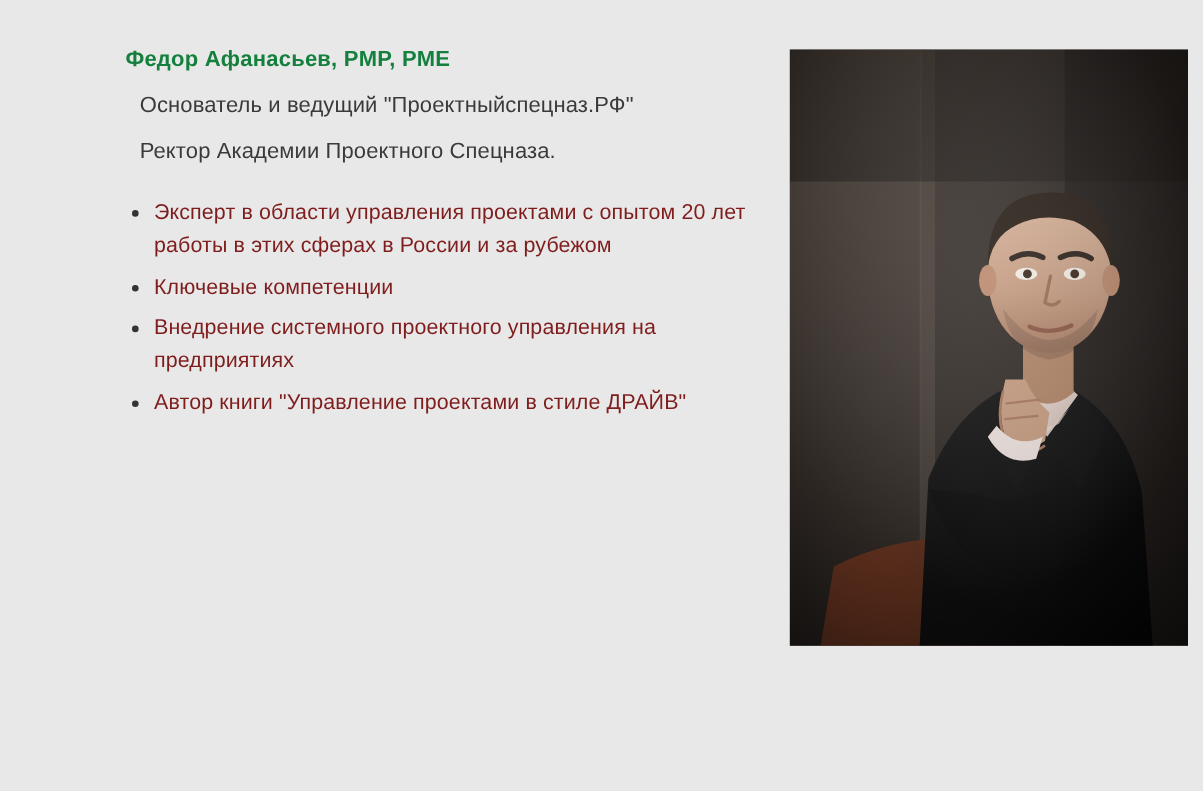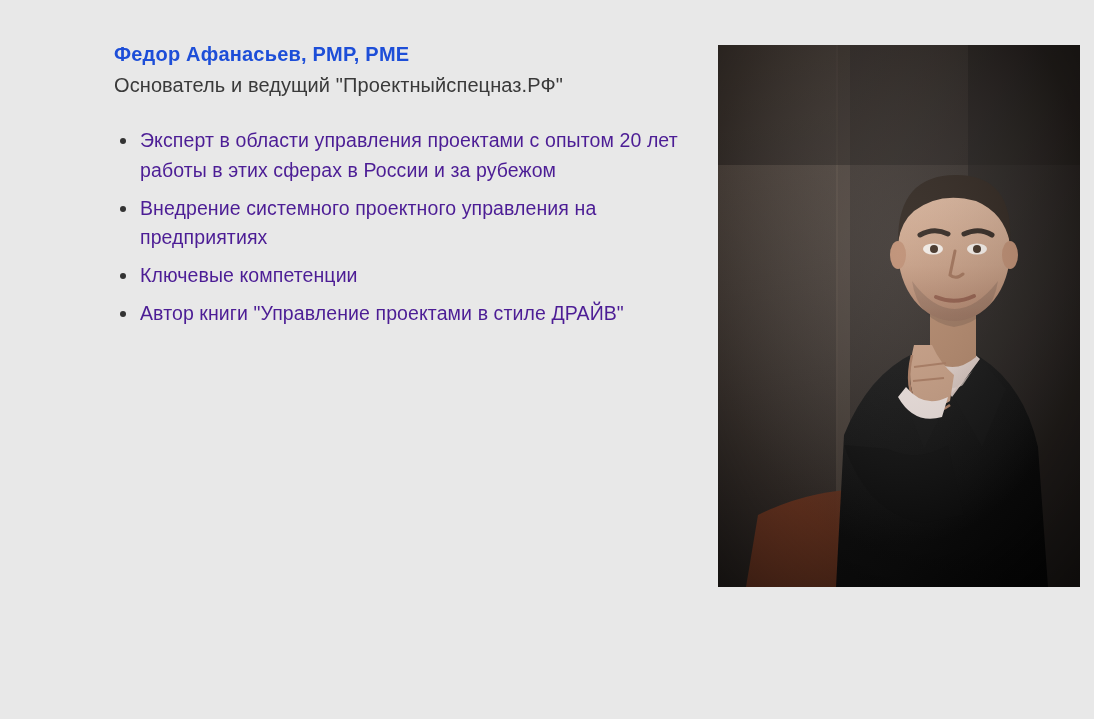--- a/index.html
+++ b/index.html
@@ -21,44 +21,44 @@
   }
   .text-col {
     position: absolute;
     left: 114px;
     top: 40px;
     width: 590px;
   }
   .heading {
     font-size: 20px;
     font-weight: bold;
-    color: #1d4ed8;
+    color: #15803d;
     letter-spacing: 0.2px;
     line-height: 1.45;
     margin: 0 0 2px 0;
   }
   .subline {
     font-size: 20px;
     color: #3a3a3a;
     line-height: 1.45;
-    margin: 0;
+    margin: 13px;
     letter-spacing: 0.1px;
   }
   .bullets {
     list-style: none;
     margin: 26px 0 0 0;
     padding: 0;
   }
   .bullets li {
     position: relative;
     padding-left: 26px;
     margin-bottom: 8px;
     font-size: 19.5px;
     line-height: 1.53;
-    color: #4c1d95;
+    color: #7f1d1d;
     letter-spacing: 0.1px;
   }
   .bullets li::before {
     content: "";
     position: absolute;
     left: 6px;
     top: 12px;
     width: 6px;
     height: 6px;
     border-radius: 50%;
@@ -78,25 +78,26 @@
   }
 </style>
 </head>
 <body>
 
 <div class="slide">
 
   <div class="text-col">
     <p class="heading">Федор Афанасьев, PMP, PME</p>
     <p class="subline">Основатель и ведущий "Проектныйспецназ.РФ"</p>
+    <p class="subline">Ректор Академии Проектного Спецназа.</p>
 
     <ul class="bullets">
       <li>Эксперт в области управления проектами с опытом 20 лет работы в этих сферах в России и за рубежом</li>
+      <li>Ключевые компетенции</li>
       <li>Внедрение системного проектного управления на предприятиях</li>
-      <li>Ключевые компетенции</li>
       <li>Автор книги "Управление проектами в стиле ДРАЙВ"</li>
     </ul>
   </div>
 
   <div class="photo">
     <svg width="362" height="542" viewBox="0 0 362 542" xmlns="http://www.w3.org/2000/svg">
       <defs>
         <linearGradient id="bgGrad" x1="0" y1="0" x2="1" y2="1">
           <stop offset="0%" stop-color="#4a403a"></stop>
           <stop offset="45%" stop-color="#362f2b"></stop>

